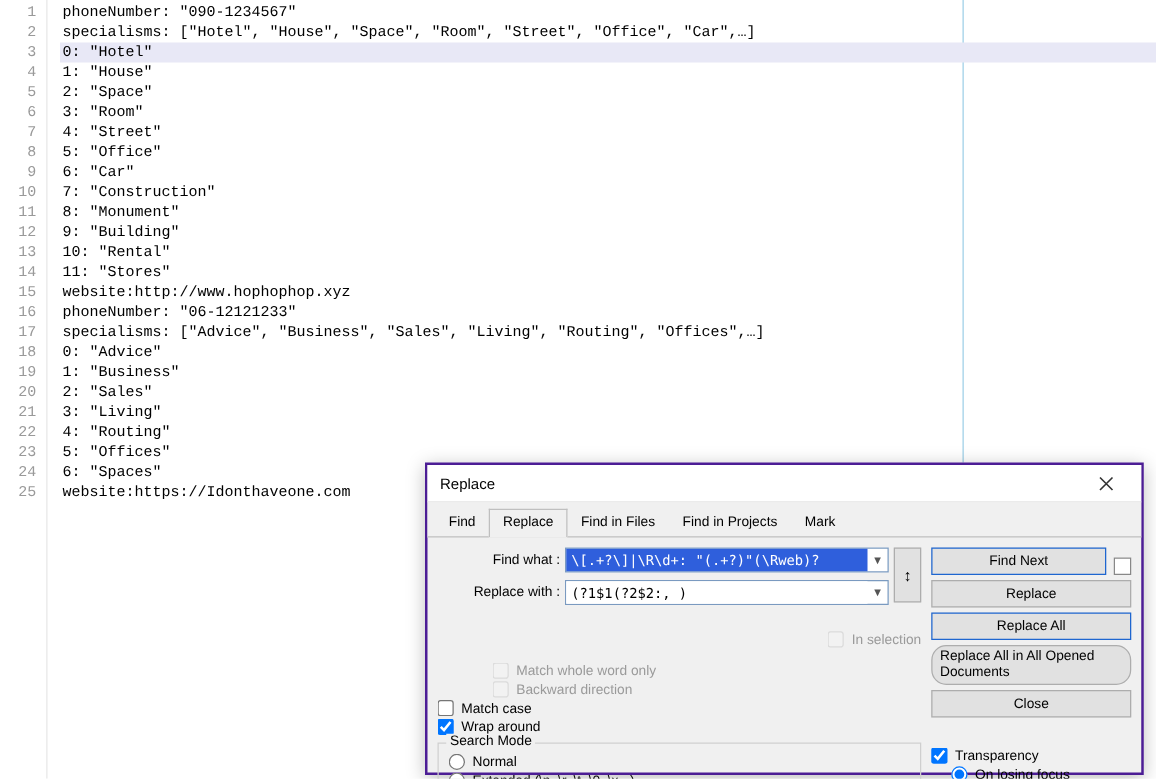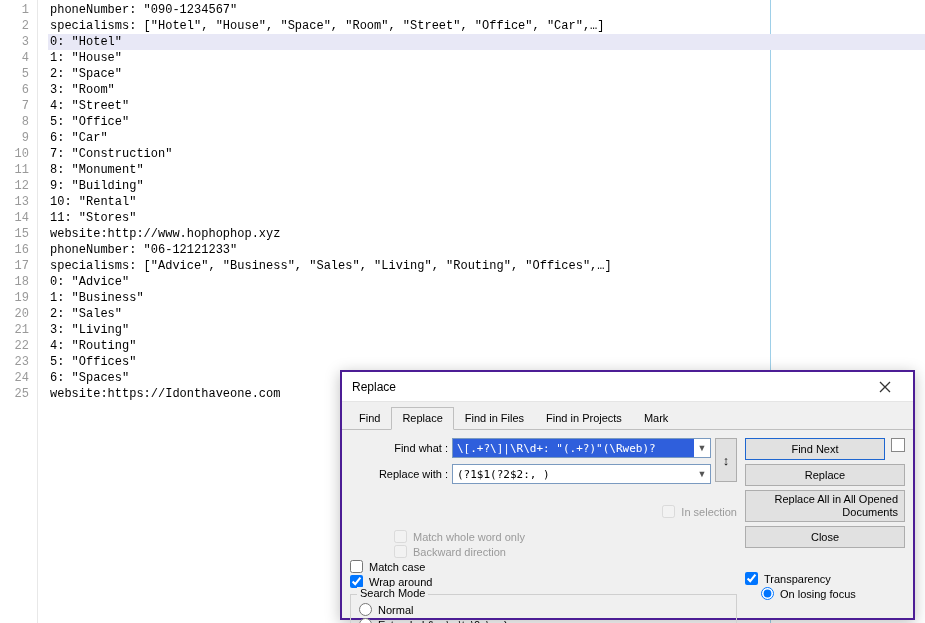--- a/index.html
+++ b/index.html
@@ -162,21 +162,21 @@
     border: 1px solid #adadad;
     background: #e1e1e1;
     height: 22px;
     font-size: 11px;
     display: flex;
     align-items: center;
     justify-content: center;
     padding: 0 6px;
   }
   .btn.primary { border: 1px solid #1e66d0; }
-  .btn.tall { height: 32px; white-space: normal; text-align: right; line-height: 1.15; }
+  .btn.tall { height: 32px; white-space: normal; text-align: left; line-height: 1.15; border-radius: 12px; }
   .chkrow { display: flex; align-items: center; gap: 6px; font-size: 11px; margin: 2px 0; }
   .chkrow input[type=checkbox], .chkrow input[type=radio] { margin: 0; }
   .disabled { color: #9a9a9a; margin-left: 44px; }
   .disabled input { opacity: 0.6; }
   .groupbox {
     border: 1px solid #cfcfcf;
     padding: 6px 8px 8px 8px;
     margin-top: 6px;
     position: relative;
   }
@@ -190,21 +190,21 @@
   }
   .inline { display: inline-flex; align-items: center; gap: 4px; }
   .insel-row {
     display: flex;
     justify-content: flex-end;
     margin: 2px 0 8px 0;
   }
   .tiny-square {
     width: 14px; height: 14px; border: 1px solid #888; background: #fff;
   }
-  .right-top-row { display: flex; align-items: flex-start; gap: 6px; }
+  .right-top-row { display: flex; align-items: flex-end; gap: 6px; }
 </style>
 </head>
 <body>
 
 <div class="editor">
   <div class="gutter" id="gutter">
       <div>1</div>
       <div>2</div>
       <div>3</div>
       <div>4</div>
@@ -351,20 +351,21 @@
         </div>
       </div>
     </div>
 
     <div class="right-col">
       <div class="right-top-row">
         <div class="btn primary" style="flex:1;">Find Next</div>
         <div class="tiny-square"></div>
       </div>
       <div class="btn">Replace</div>
+      <div class="btn primary">Replace All</div>
       <div class="btn tall">Replace All in All Opened Documents</div>
       <div class="btn">Close</div>
 
       <div style="margin-top:18px;">
         <label class="chkrow">
           <input type="checkbox" checked="" style="">
           <span>Transparency</span>
         </label>
         <label class="chkrow" style="margin-left:16px;">
           <input type="radio" name="tr" checked="" style="">

